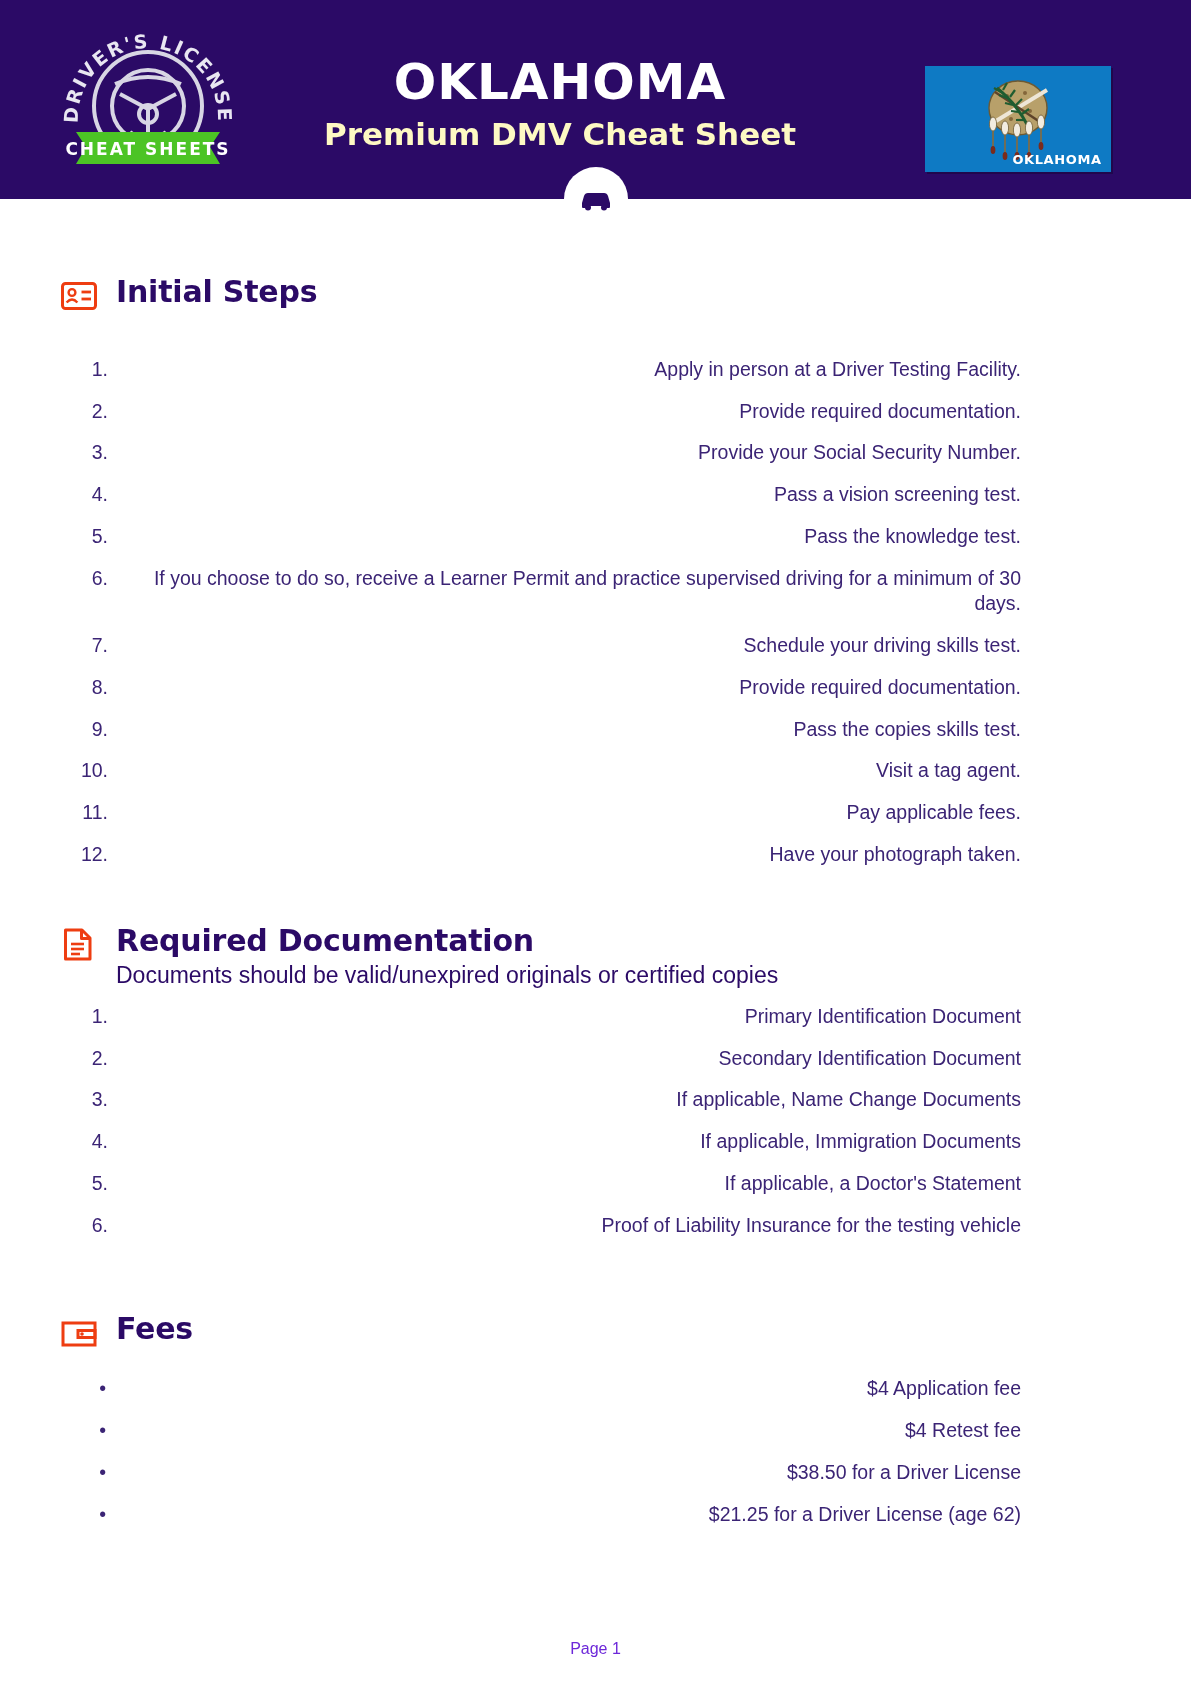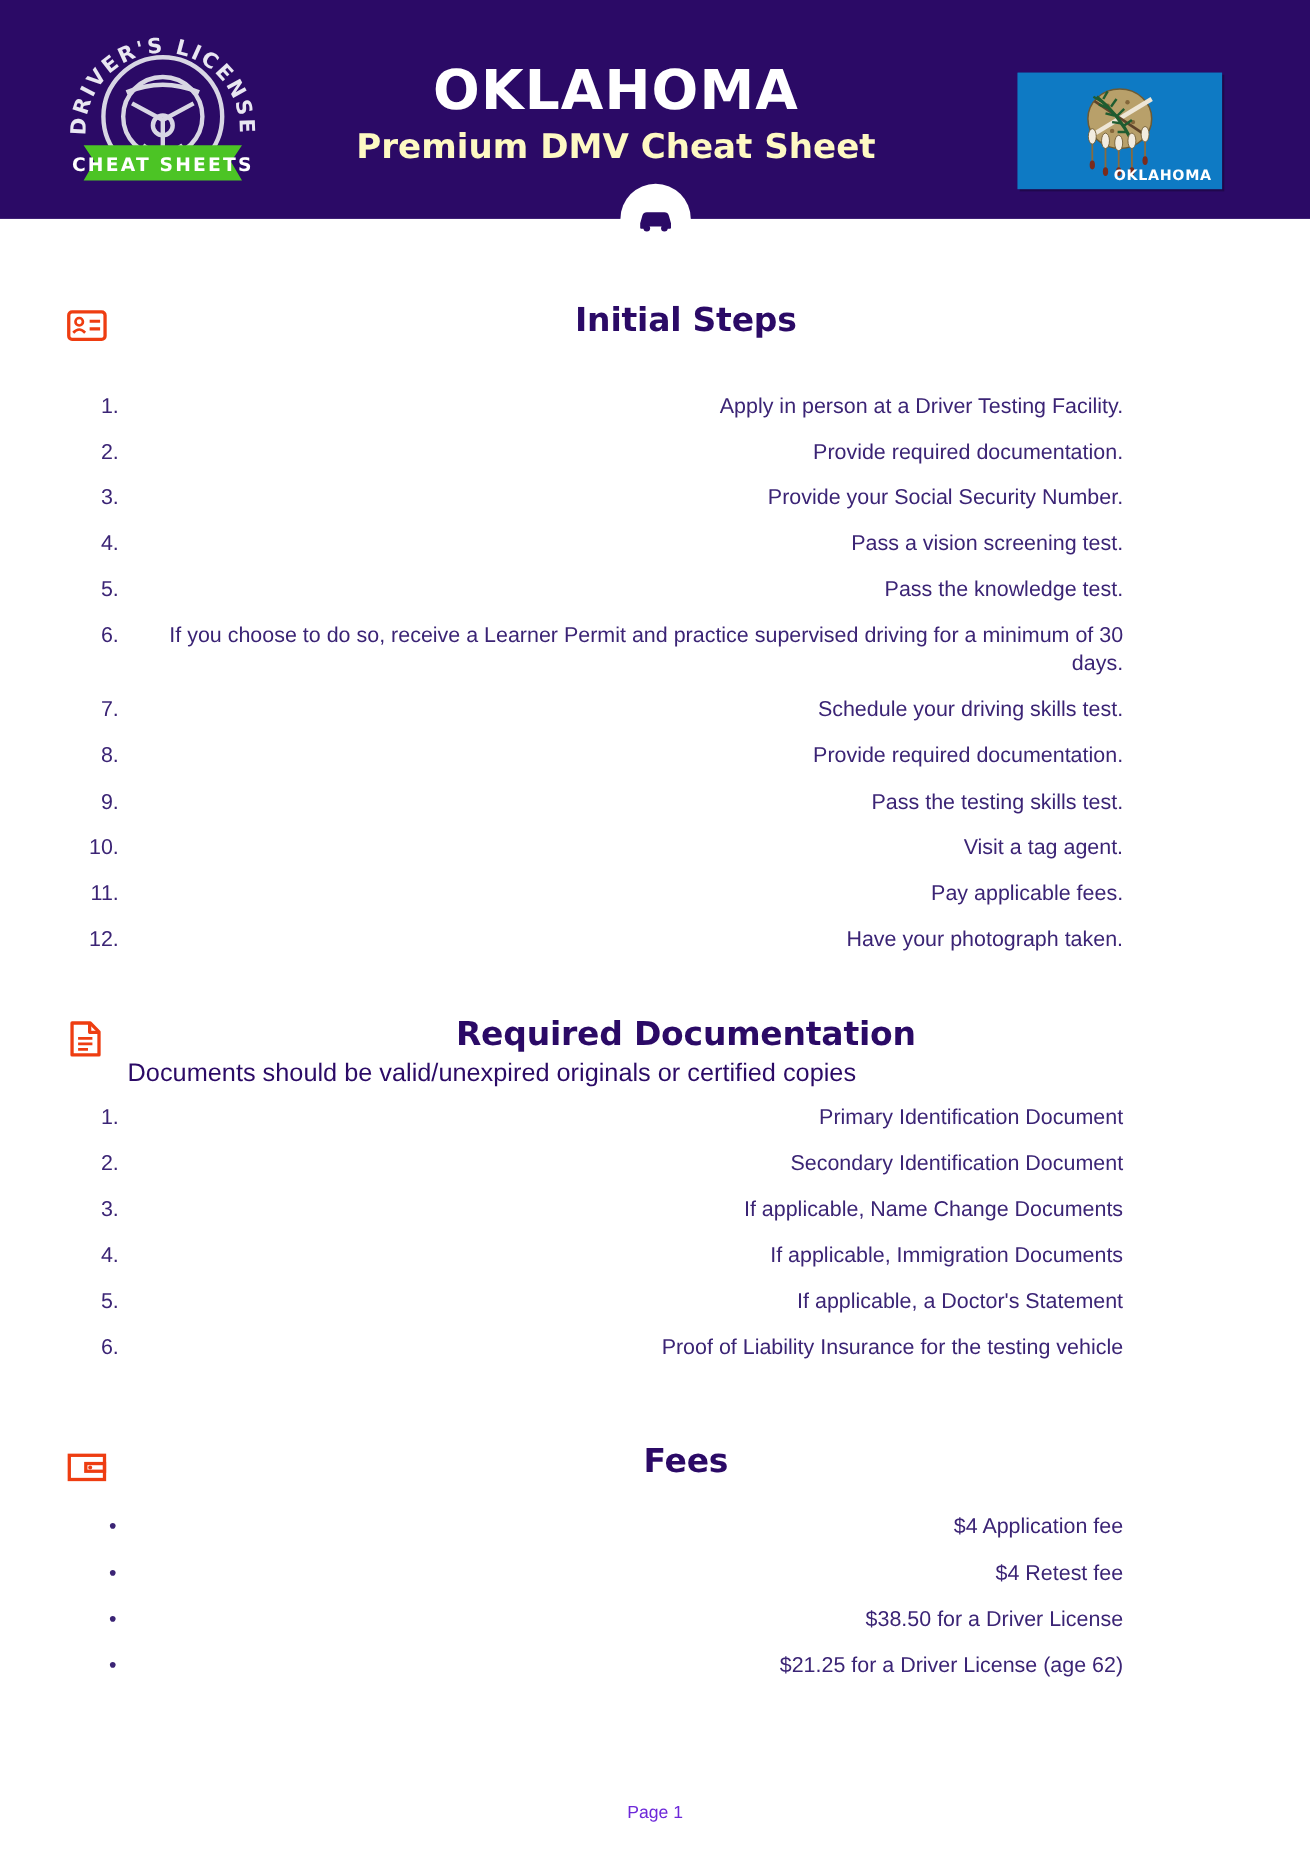--- a/index.html
+++ b/index.html
@@ -119,21 +119,20 @@
 
   .sec-titles { flex: 1 1 auto; }
 
   .sec-title {
     font-family: "DejaVu Sans", sans-serif;
     font-size: 30px;
     font-weight: 700;
     color: #2b0a66;
     letter-spacing: -0.2px;
     line-height: 1.12;
-    text-align: center;
   }
   .sec-note {
     font-family: "Liberation Sans", sans-serif;
     font-size: 23px;
     font-weight: 400;
     color: #2b0a66;
     line-height: 1.25;
     margin-top: 4px;
   }
 
@@ -368,21 +367,21 @@
         <li>
             <span class="num">7.</span>
             <span class="li-text">Schedule your driving skills test.</span>
           </li>
         <li>
             <span class="num">8.</span>
             <span class="li-text">Provide required documentation.</span>
           </li>
         <li>
             <span class="num">9.</span>
-            <span class="li-text">Pass the testing skills test.</span>
+            <span class="li-text">Pass the copies skills test.</span>
           </li>
         <li>
             <span class="num">10.</span>
             <span class="li-text">Visit a tag agent.</span>
           </li>
         <li>
             <span class="num">11.</span>
             <span class="li-text">Pay applicable fees.</span>
           </li>
         <li>

